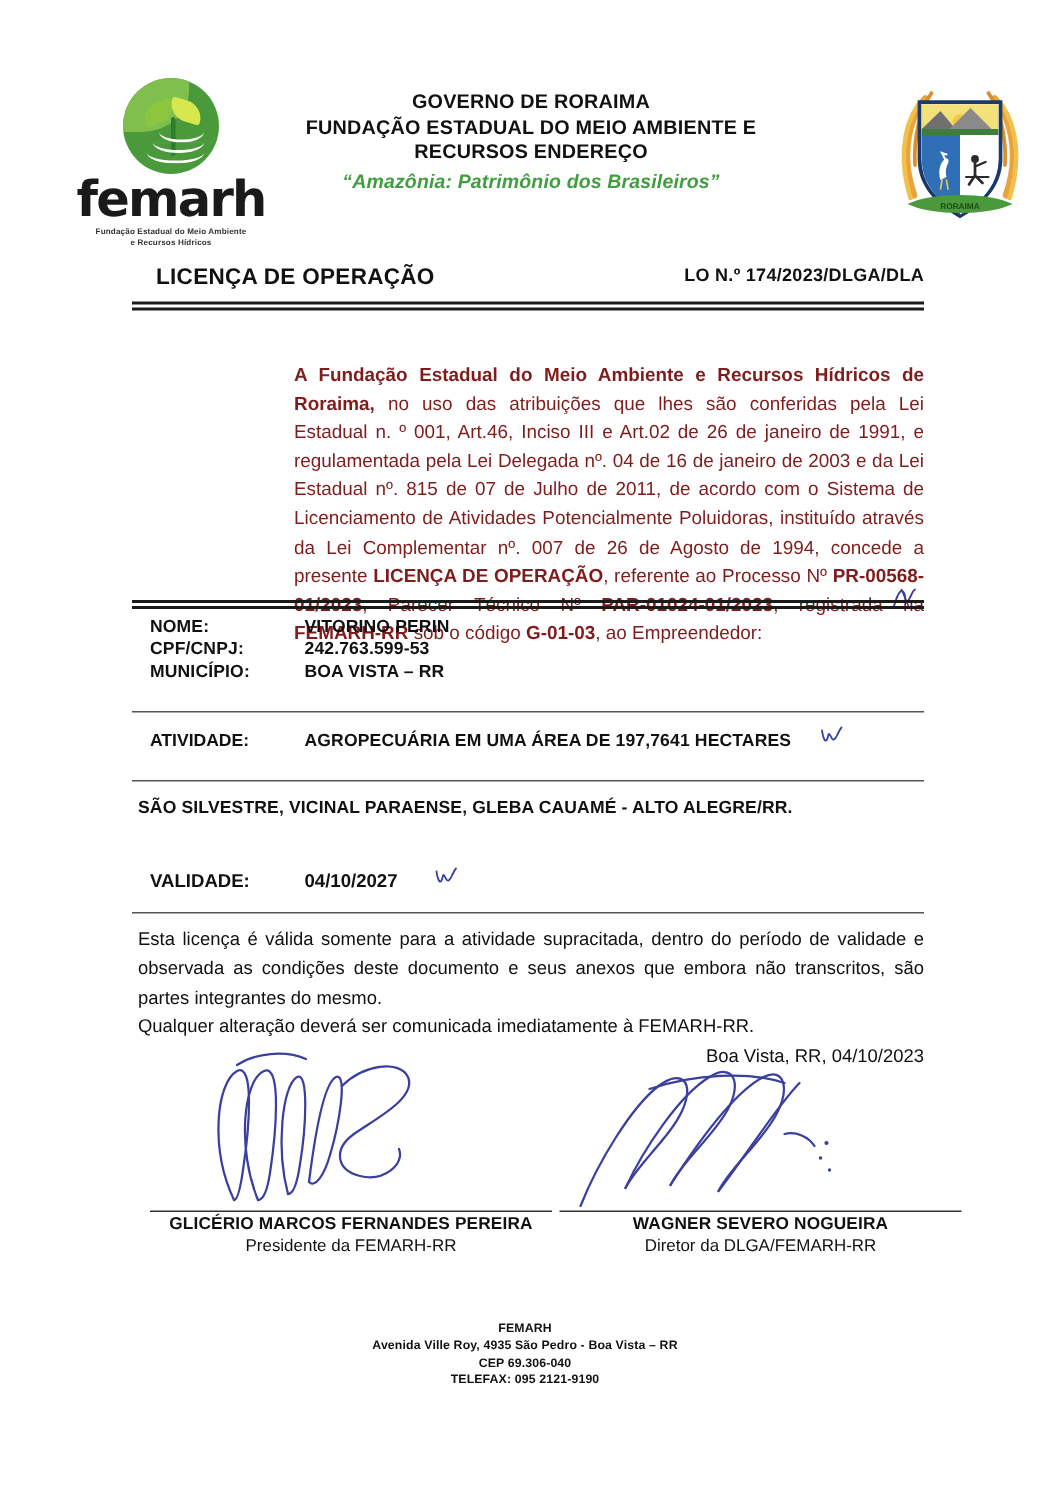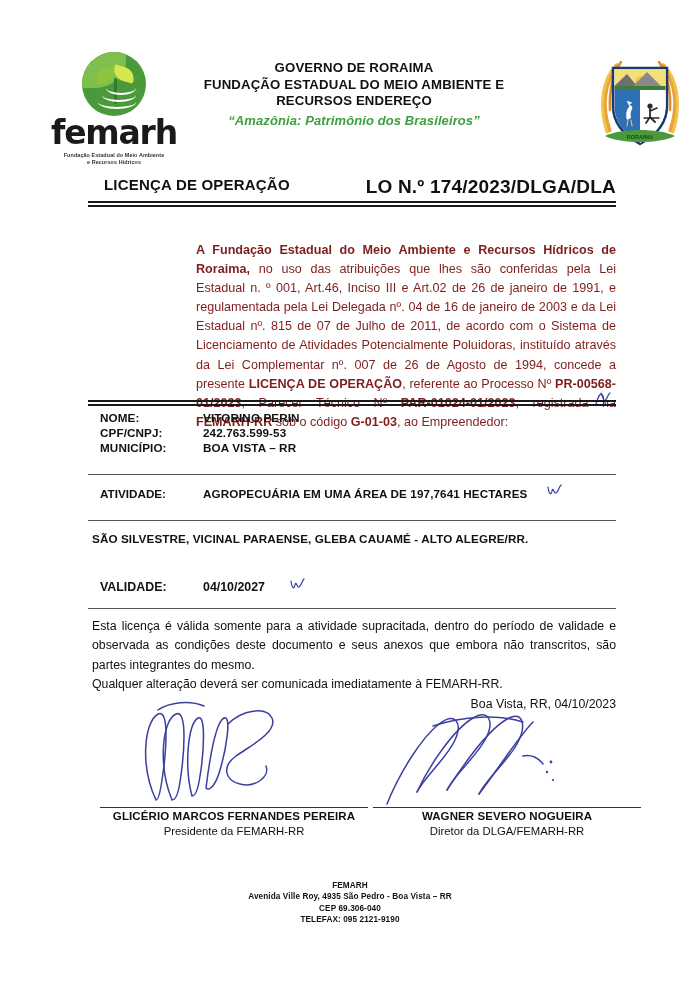--- a/index.html
+++ b/index.html
@@ -153,21 +153,21 @@
     position: absolute;
     left: 16px; top: 0;
     font-weight: bold;
     font-size: 15px;
     letter-spacing: 0.2px;
   }
   .lic-row .lic-right {
     position: absolute;
     right: 0; top: 0;
     font-weight: bold;
-    font-size: 19px;
+    font-size: 12px;
     letter-spacing: 0.2px;
   }
 
   .rule-double {
     position: absolute;
     border-top: 2px solid #1a1a1a;
     border-bottom: 2px solid #1a1a1a;
     height: 1.5px;
   }
   .rule-thin {

